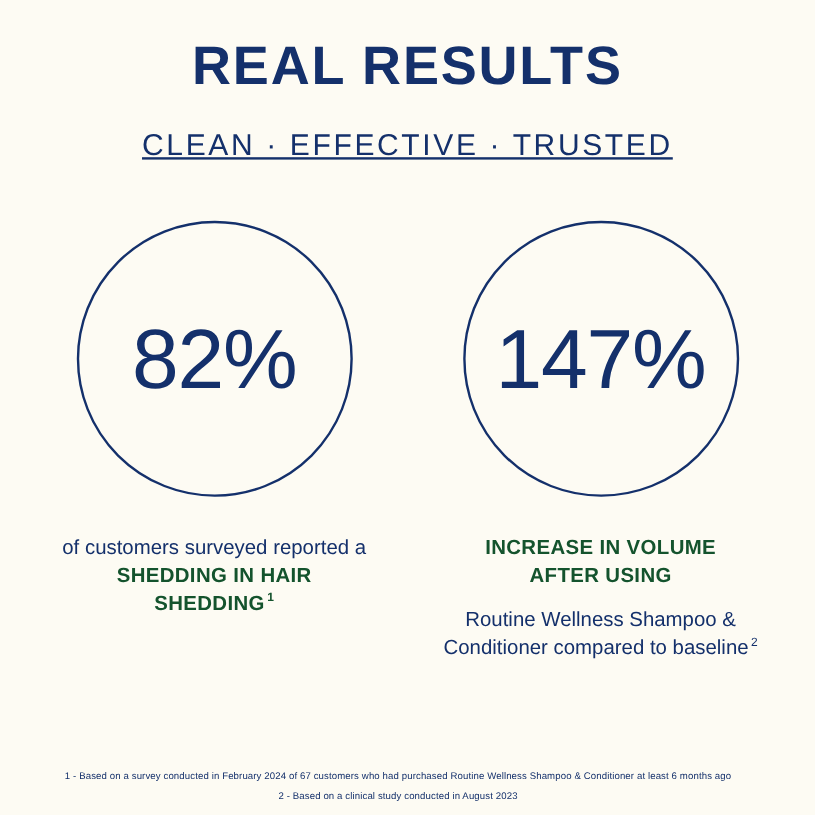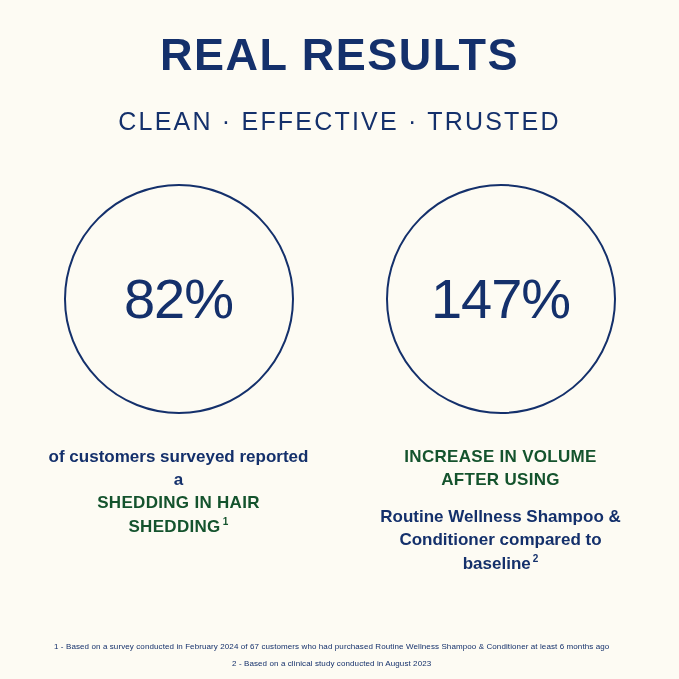--- a/index.html
+++ b/index.html
@@ -29,20 +29,21 @@
     margin-top: 32px;
     line-height: 1;
   }
   .subhead {
     text-align: center;
     font-size: 25px;
     font-weight: 400;
     letter-spacing: 2.2px;
     color: #14306b;
     margin-top: 30px;
+    text-decoration: underline;
   }
   .stats {
     display: flex;
     justify-content: center;
     align-items: flex-start;
     gap: 52px;
     margin-top: 48px;
   }
   .stat {
     width: 270px;
@@ -54,35 +55,35 @@
     width: 230px;
     height: 230px;
     border-radius: 50%;
     border: 2px solid #14306b;
     display: flex;
     align-items: center;
     justify-content: center;
     box-sizing: border-box;
   }
   .circle-value {
-    font-size: 56px;
+    font-size: 70px;
     font-weight: 400;
     letter-spacing: -1px;
     color: #14306b;
     line-height: 1;
   }
   .caption {
     margin-top: 32px;
     text-align: center;
     line-height: 1.35;
   }
   .cap-line {
     font-size: 17px;
     color: #14306b;
-    font-weight: 700;
+    font-weight: 400;
   }
   .cap-line.red {
     color: #14532d;
     font-weight: bold;
     letter-spacing: 0.3px;
   }
   .cap-line.red.caps {
     font-size: 17px;
   }
   .sup {

